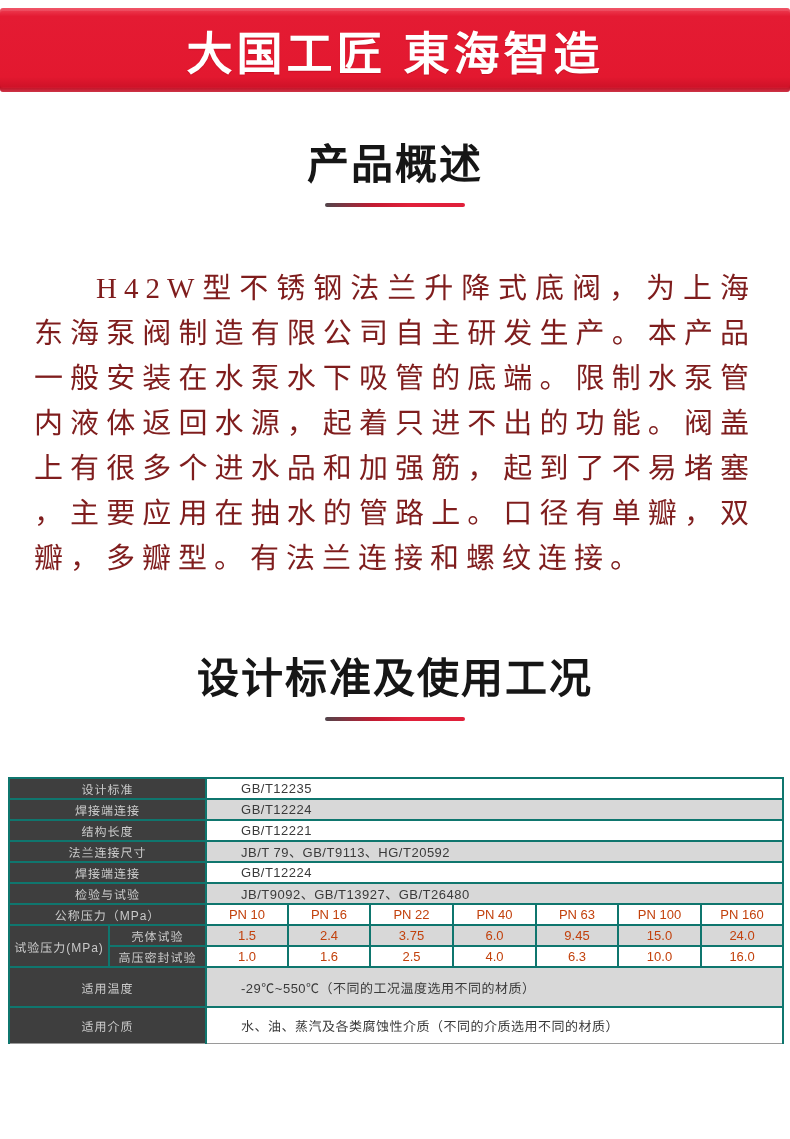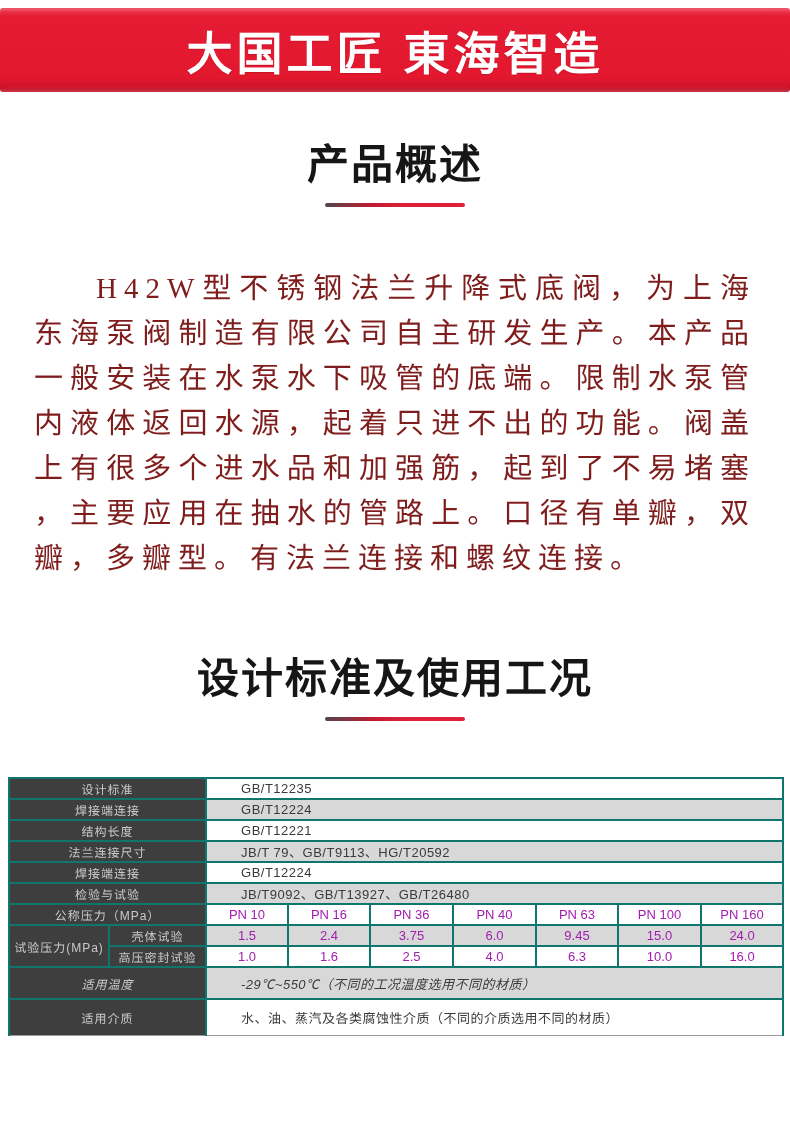--- a/index.html
+++ b/index.html
@@ -87,26 +87,26 @@
     font-size: 12px;
     letter-spacing: 1px;
   }
   .spec-table td.val {
     color: #3a3a3a;
     text-align: left;
     padding-left: 34px;
     letter-spacing: 0.5px;
   }
   .spec-table td.num {
-    color: #a21caf;
+    color: #c2410c;
     text-align: center;
   }
   .spec-table .bg-white { background: #ffffff; }
   .spec-table .bg-gray  { background: #d8d8d8; }
-  .spec-table tr.tall-a td { height: 32px; font-style: italic; }
+  .spec-table tr.tall-a td { height: 40px; }
   .spec-table tr.tall-b td { height: 36px; }
   .spec-table tr.last td { border-bottom: 1px solid #9a9a9a; }
 </style>
 </head>
 <body>
 
 <div class="banner">
   <span class="banner-title">大国工匠 東海智造</span>
 </div>
 
@@ -152,21 +152,21 @@
       <td colspan="7" class="val bg-white">GB/T12224</td>
     </tr>
     <tr>
       <td colspan="2" class="dark">检验与试验</td>
       <td colspan="7" class="val bg-gray">JB/T9092、GB/T13927、GB/T26480</td>
     </tr>
     <tr>
       <td colspan="2" class="dark">公称压力（MPa）</td>
       <td class="num bg-white">PN 10</td>
       <td class="num bg-white">PN 16</td>
-      <td class="num bg-white">PN 36</td>
+      <td class="num bg-white">PN 22</td>
       <td class="num bg-white">PN 40</td>
       <td class="num bg-white">PN 63</td>
       <td class="num bg-white">PN 100</td>
       <td class="num bg-white">PN 160</td>
     </tr>
     <tr>
       <td rowspan="2" class="dark">试验压力(MPa)</td>
       <td class="dark">壳体试验</td>
       <td class="num bg-gray">1.5</td>
       <td class="num bg-gray">2.4</td>

